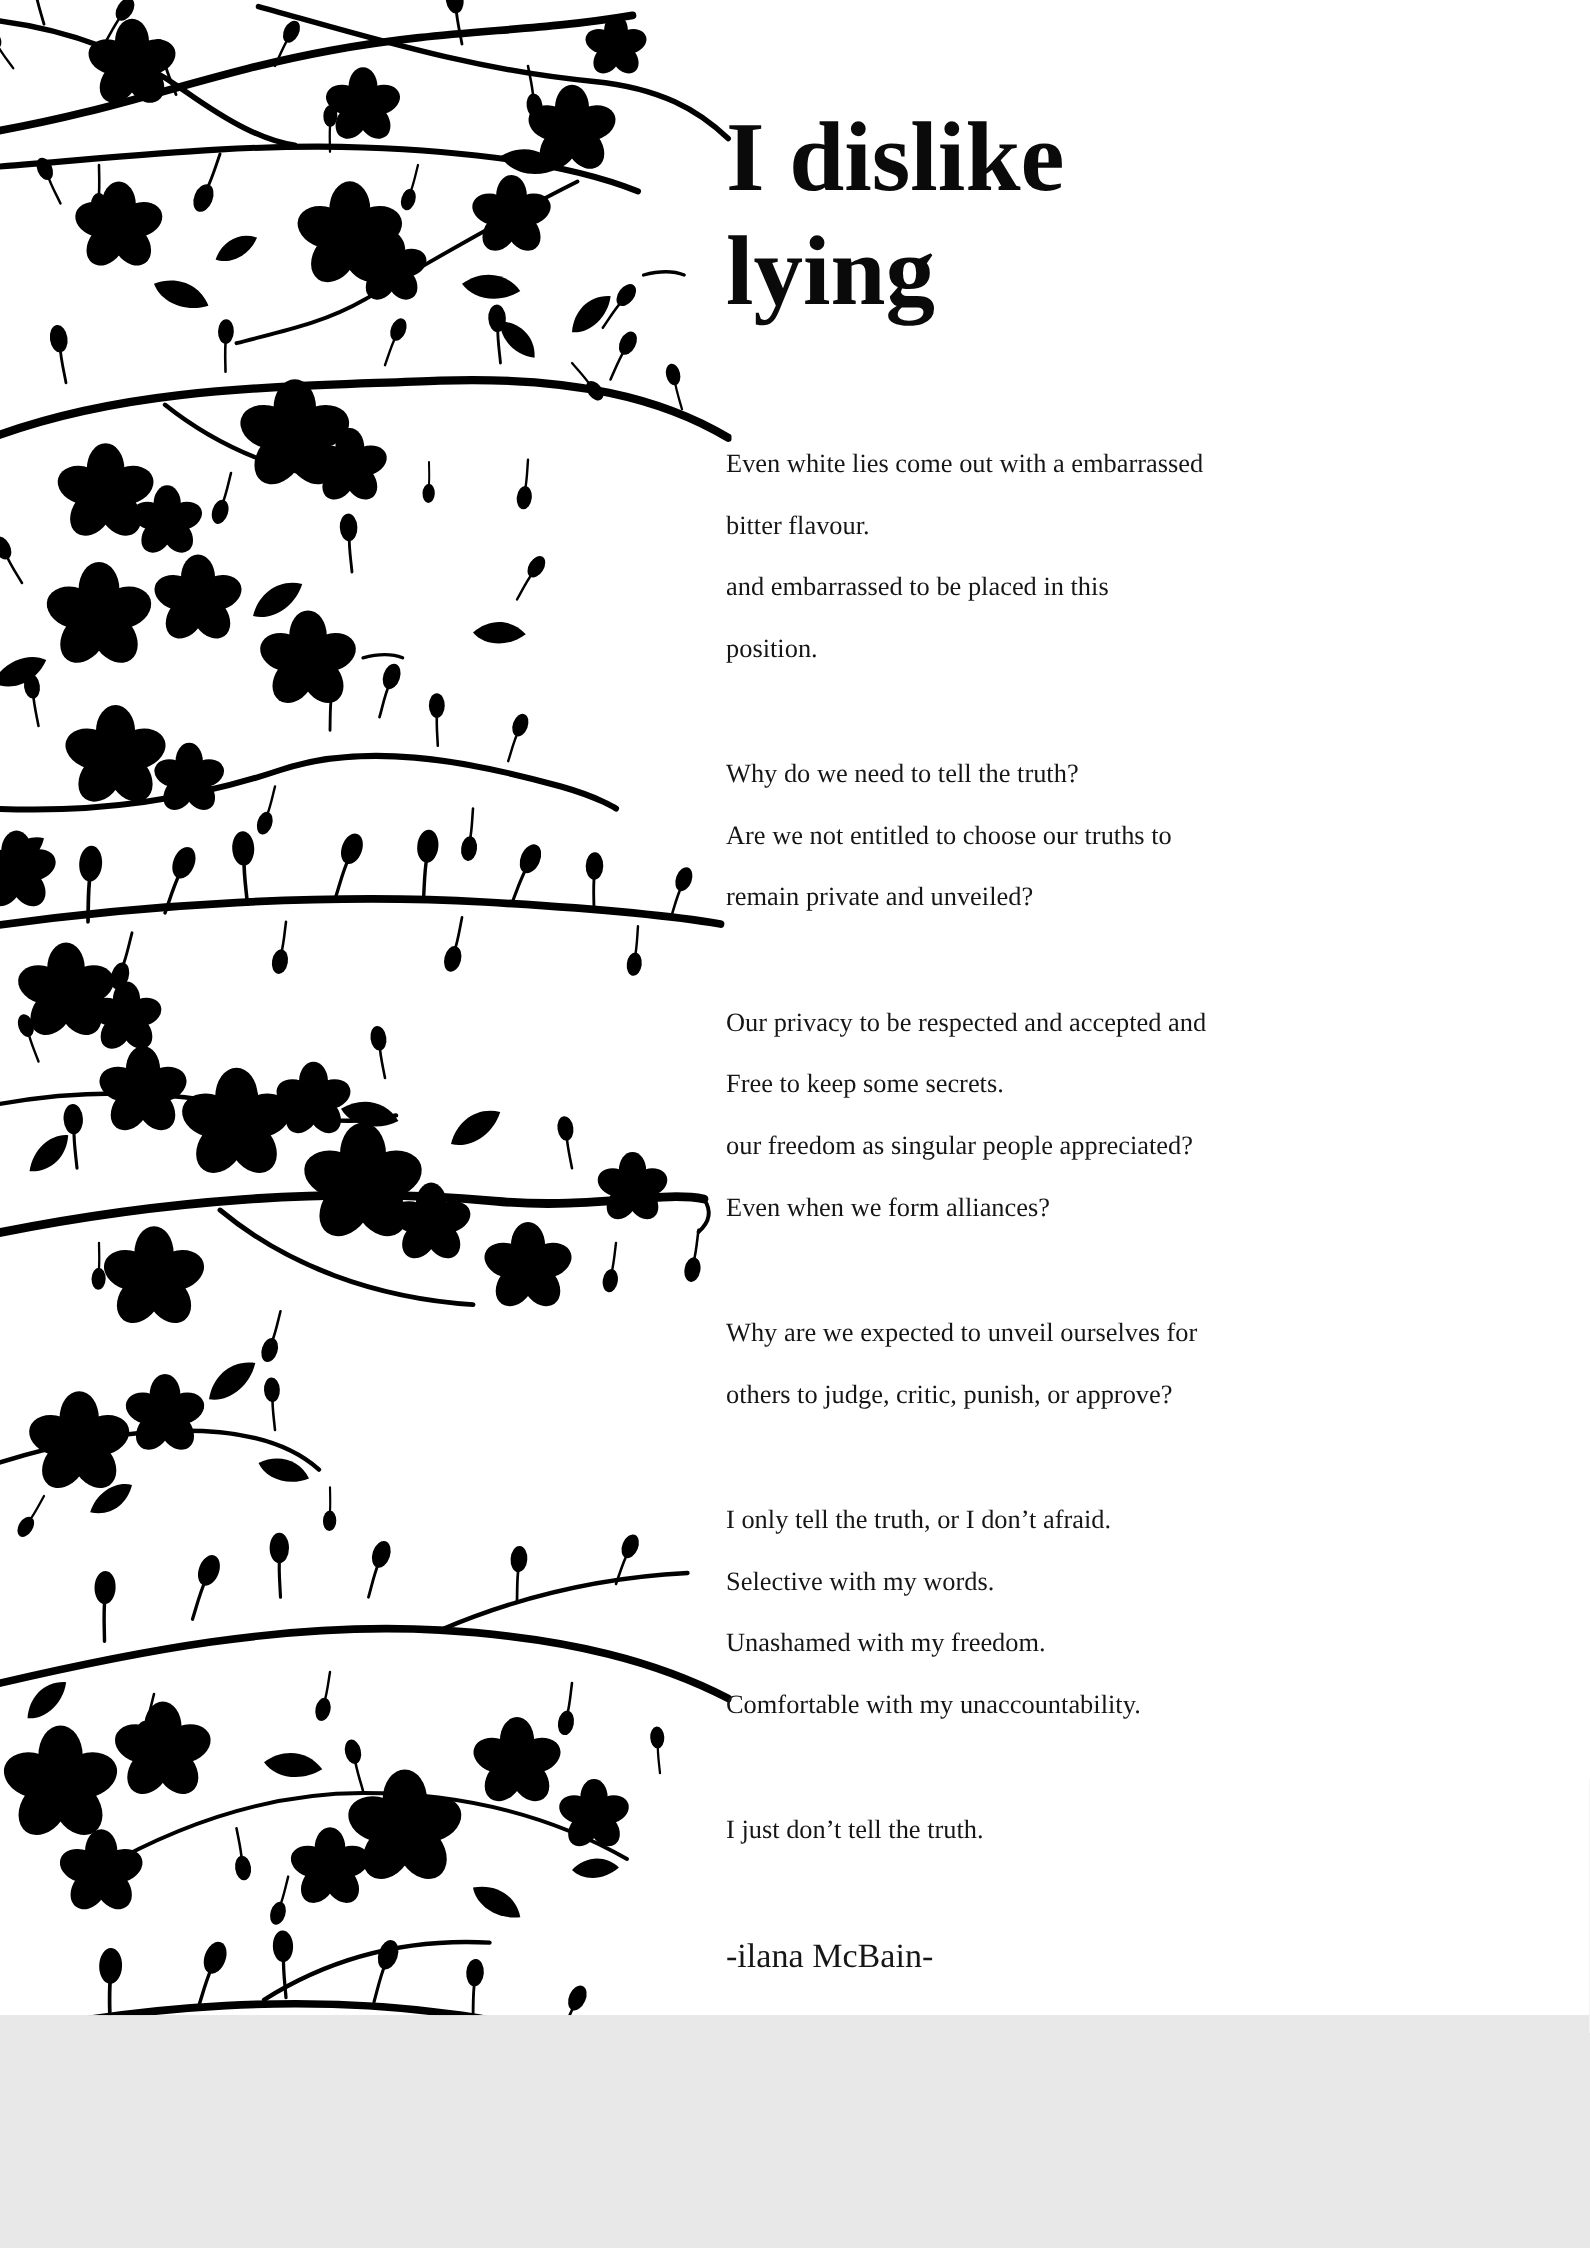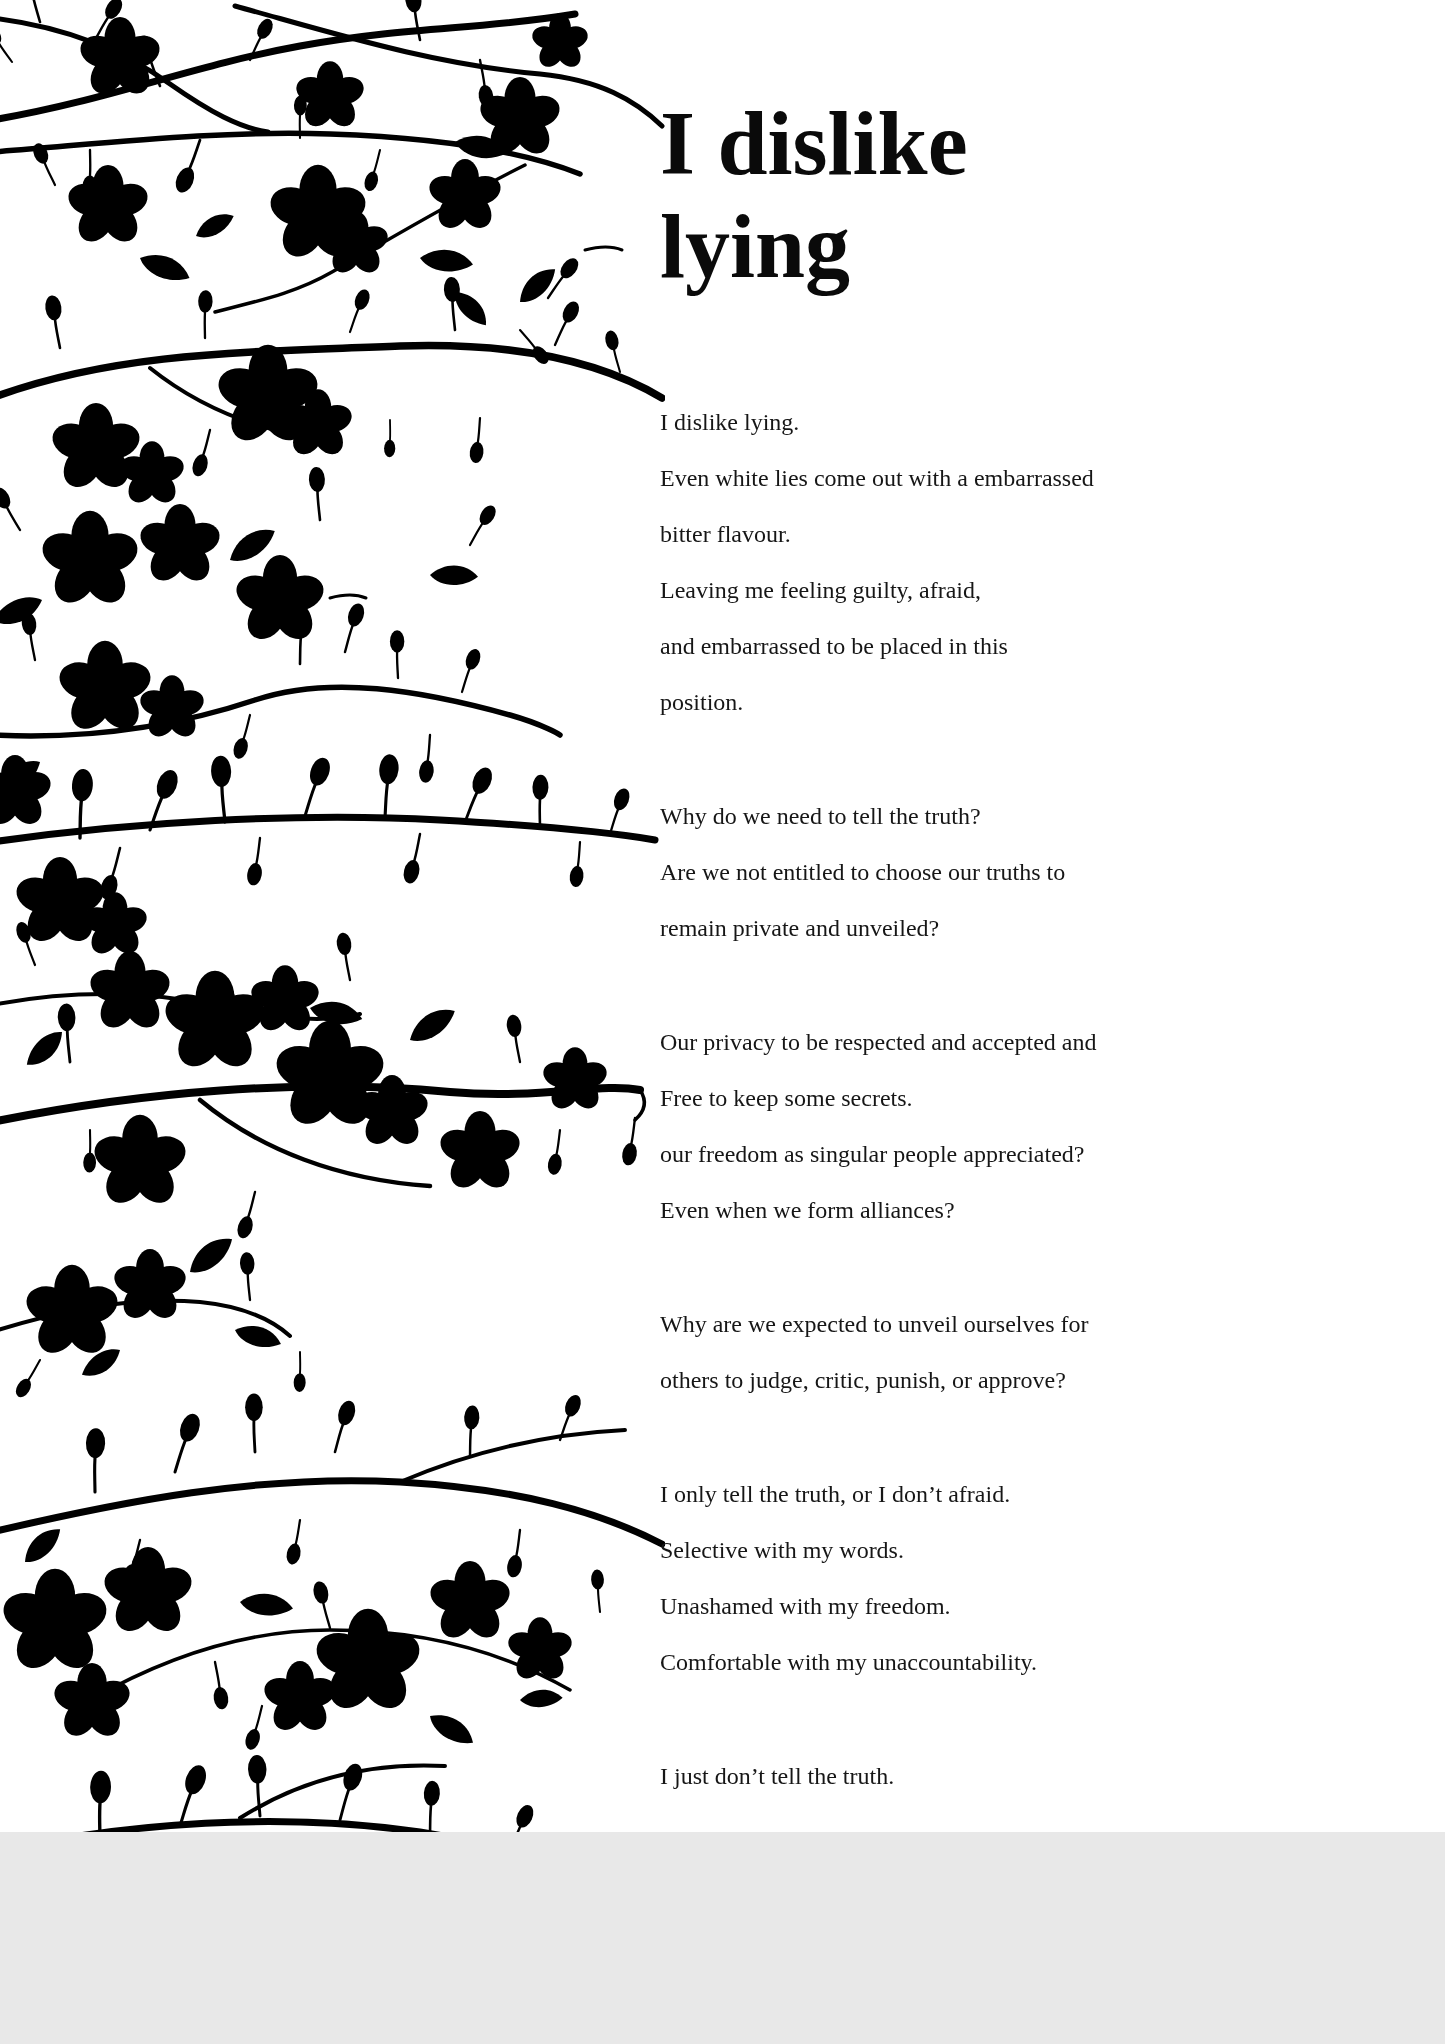--- a/index.html
+++ b/index.html
@@ -232,24 +232,22 @@
     <use href="#bs" transform="translate(230,1935) rotate(160) scale(0.8)"></use>
     <use href="#bs" transform="translate(505,2032) rotate(190) scale(0.9)"></use>
     <use href="#bs" transform="translate(40,1942) rotate(-30) scale(0.85)"></use>
   </svg>
 
   <div class="content">
     <h1 class="title">I dislike
 lying</h1>
     <div class="poem">
         <div class="stanza">
-          <div class="line">I dislike lying.</div>
           <div class="line">Even white lies come out with a embarrassed</div>
           <div class="line">bitter flavour.</div>
-          <div class="line">Leaving me feeling guilty, afraid,</div>
           <div class="line">and embarrassed to be placed in this</div>
           <div class="line">position.</div>
         </div>
         <div class="stanza">
           <div class="line">Why do we need to tell the truth?</div>
           <div class="line">Are we not entitled to choose our truths to</div>
           <div class="line">remain private and unveiled?</div>
         </div>
         <div class="stanza">
           <div class="line">Our privacy to be respected and accepted and</div>

